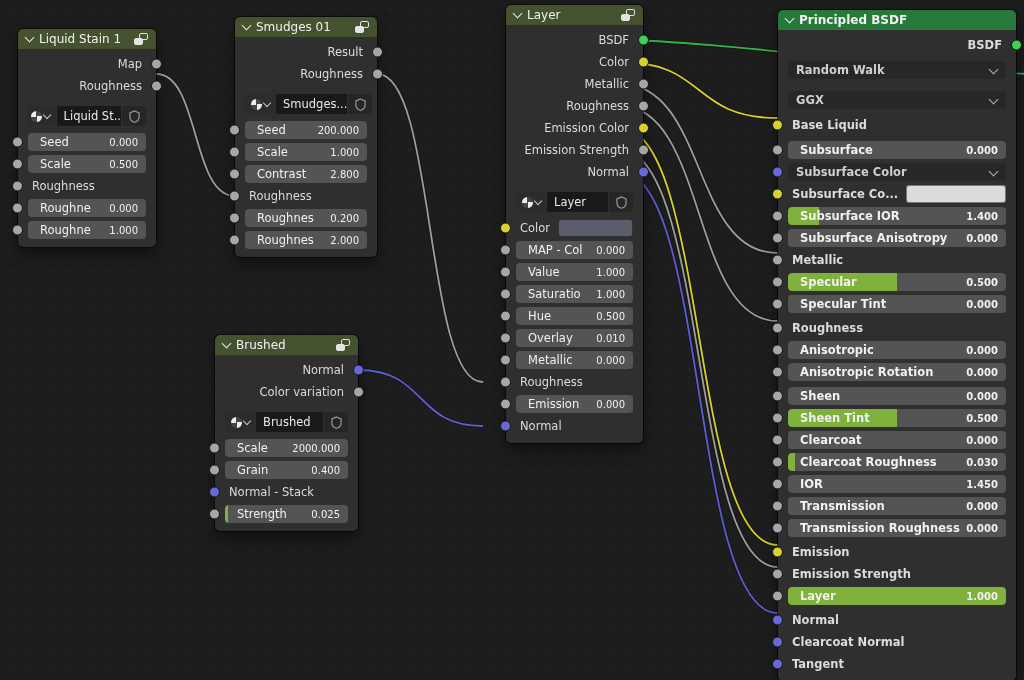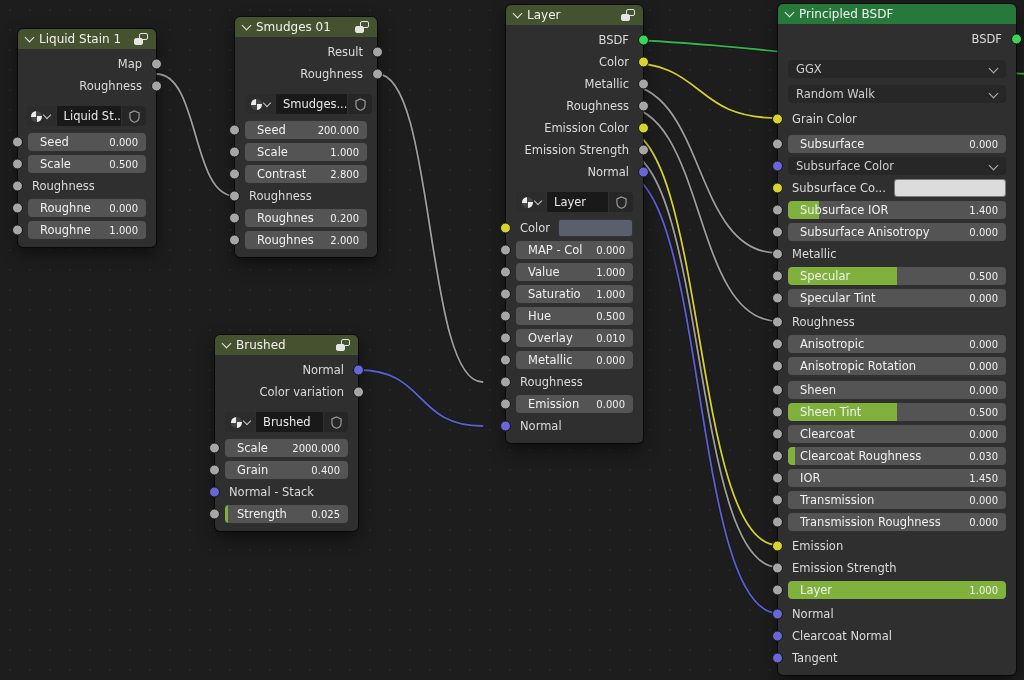--- a/index.html
+++ b/index.html
@@ -400,44 +400,44 @@
             <div class="wv">0.000</div>
           </div>
           <div class="sock in" style="background: rgb(166, 166, 166);"></div>
         </div>
         <div class="row">
           <div class="lab-lbl">Normal</div>
           <div class="sock in" style="background: rgb(103, 103, 215);"></div>
         </div>
       </div>
     </div>
-    <div class="node" style="left: 778px; top: 4px; width: 238px;">
+    <div class="node" style="left: 778px; top: 10px; width: 238px; font-weight: bold;">
       <div class="head shader">
         <div class="hchev"></div>
         <div class="title">Principled BSDF</div>
       </div>
       <div class="body">
         <div class="row">
           <div class="out-lbl">BSDF</div>
           <div class="sock out" style="background: rgb(63, 209, 88);"></div>
+        </div>
+        <div class="row" style="margin-top: 3px;">
+          <div class="dd">
+            <div class="wl">Random Walk</div>
+            <div class="chev"></div>
+          </div>
         </div>
         <div class="row" style="margin-top: 8px;">
           <div class="dd">
             <div class="wl">GGX</div>
             <div class="chev"></div>
           </div>
         </div>
         <div class="row" style="margin-top: 3px;">
-          <div class="dd">
-            <div class="wl">Random Walk</div>
-            <div class="chev"></div>
-          </div>
-        </div>
-        <div class="row" style="margin-top: 3px;">
-          <div class="lab-lbl">Grain Color</div>
+          <div class="lab-lbl">Base Liquid</div>
           <div class="sock in" style="background: rgb(216, 210, 47);"></div>
         </div>
         <div class="row" style="margin-top: 3px;">
           <div class="widget">
             <div class="wl">Subsurface</div>
             <div class="wv">0.000</div>
           </div>
           <div class="sock in" style="background: rgb(166, 166, 166);"></div>
         </div>
         <div class="row">

